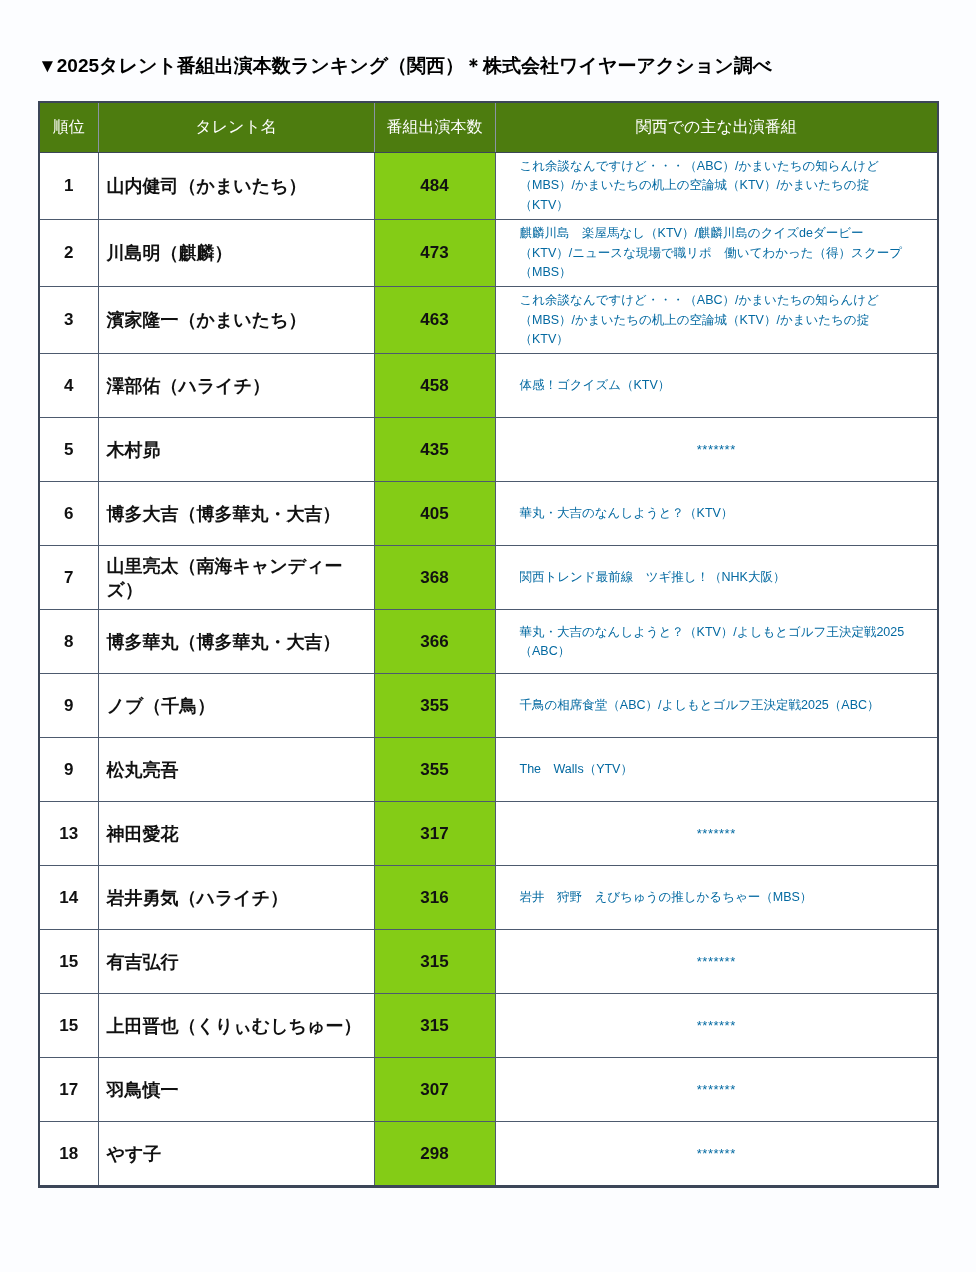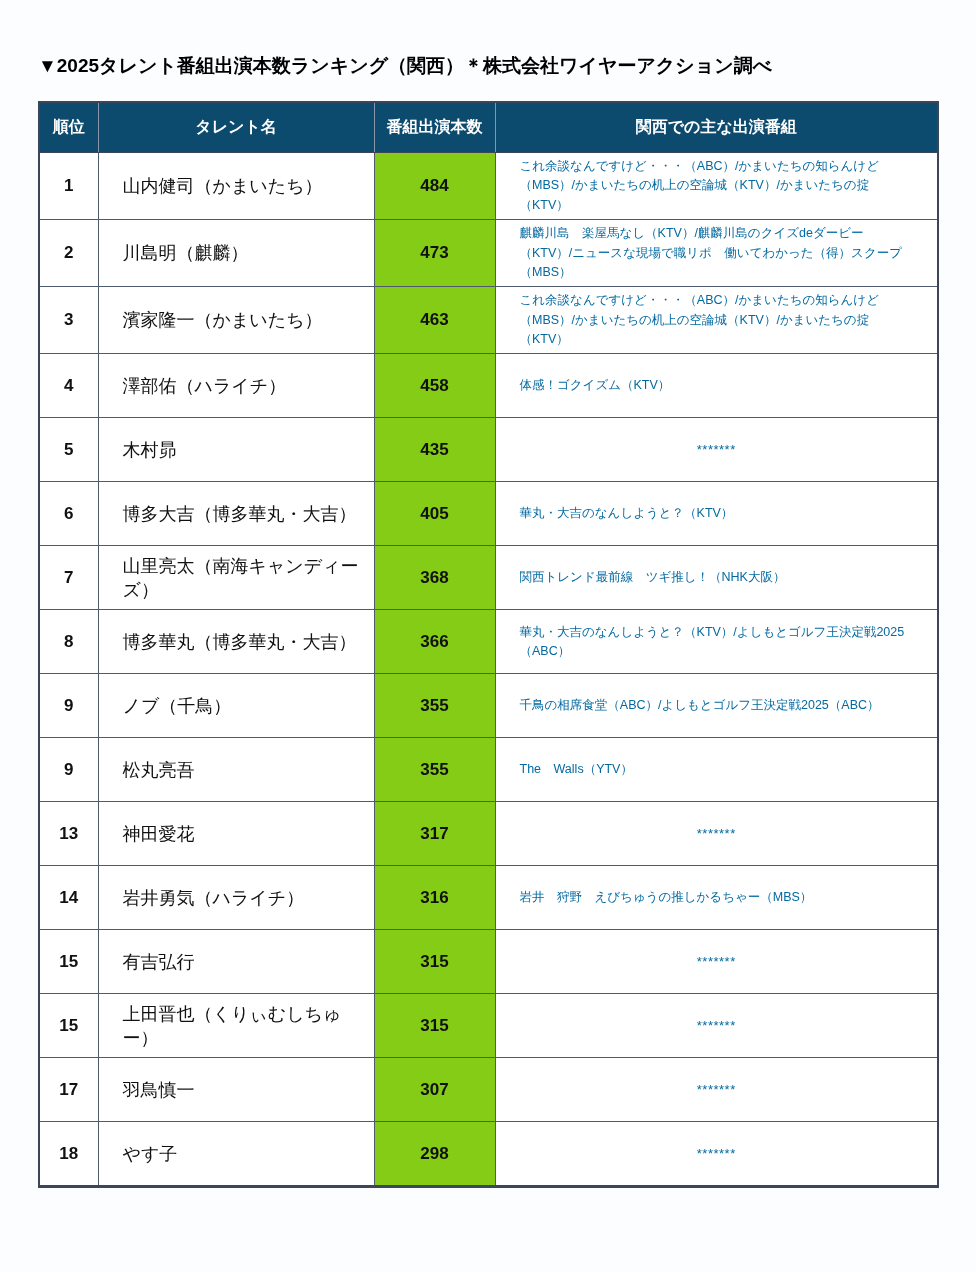--- a/index.html
+++ b/index.html
@@ -27,24 +27,24 @@
     border:2px solid #3c4658;
     border-bottom-width:3px;
     background:#fff;
   }
   col.c-rank{width:59px;}
   col.c-name{width:276px;}
   col.c-count{width:121px;}
   col.c-programs{width:443px;}
 
   thead th{
-    background:#0c4a6e;
+    background:#4d7c0f;
     color:#fff;
     font-size:16px;
-    font-weight:bold;
+    font-weight:normal;
     height:47px;
     text-align:center;
     vertical-align:middle;
     border:1px solid #8a94a6;
     border-top:none;
     border-bottom:1px solid #3c4658;
   }
   thead th:first-child{border-left:none;}
   thead th:last-child{border-right:none;margin-left:45px;}
 
@@ -54,23 +54,23 @@
     vertical-align:middle;
     background:#fff;
     overflow:hidden;
   }
   td.rank{
     text-align:center;
     font-weight:bold;
     font-size:17px;
   }
   td.name{
-    font-weight:normal;
+    font-weight:bold;
     font-size:18px;
-    padding:0 6px 0 24px;
+    padding:0 6px 0 8px;
     letter-spacing:0;
   }
   td.count{
     text-align:center;
     font-weight:bold;
     font-size:17px;
     background:#84cc16;
   }
   td.programs{
     font-size:12.5px;

